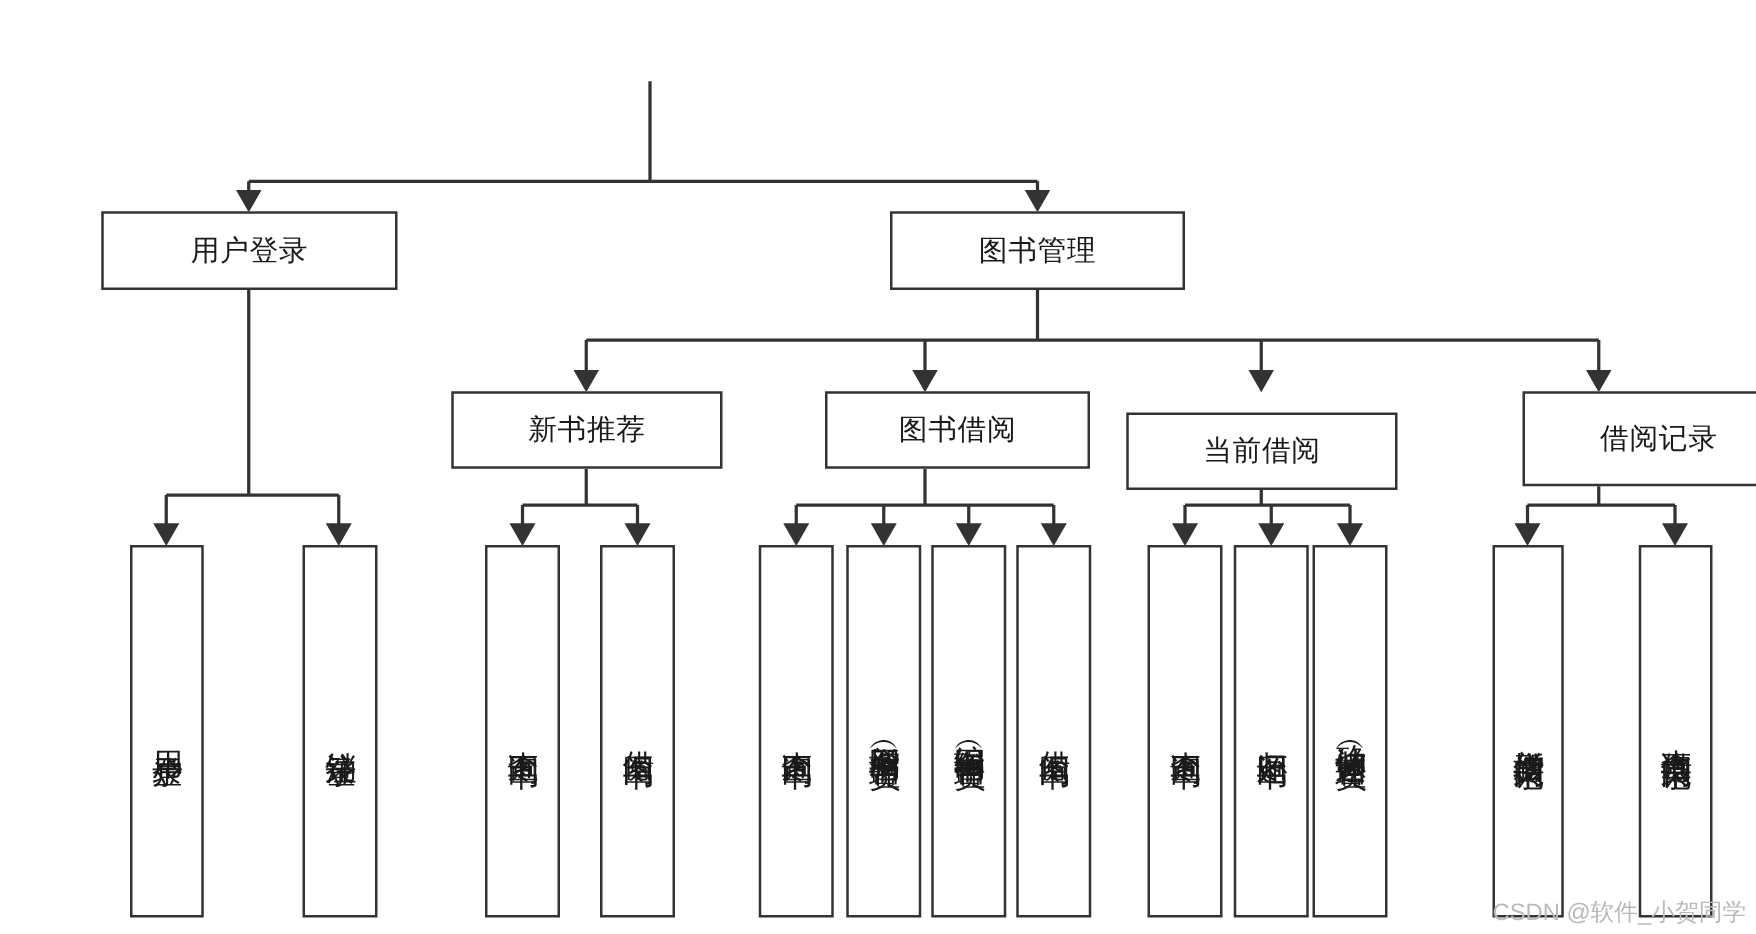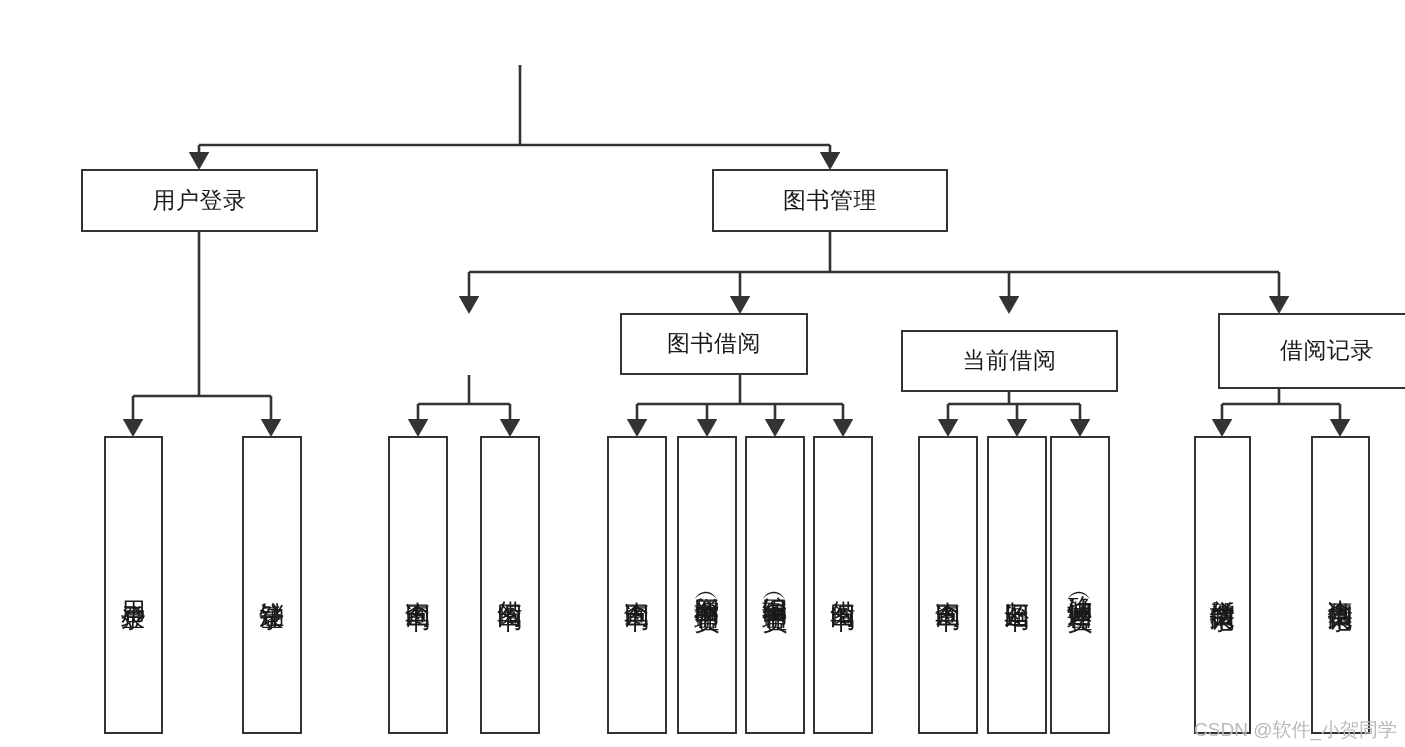--- a/index.html
+++ b/index.html
@@ -130,21 +130,24 @@
   </svg>
 
 
   <div class="node horiz" style="left:81px; top:169px; width:237px; height:63px;">
     <span class="lbl">用户登录</span>
   </div>
   <div class="node horiz" style="left:712px; top:169px; width:236px; height:63px;">
     <span class="lbl">图书管理</span>
   </div>
 
-  <div class="node horiz" style="left:620px; top:313px; width:188px; height:62px;">
+  <div class="node horiz" style="left:361px; top:313px; width:217px; height:62px;">
+    <span class="lbl">新书推荐</span>
+  </div>
+  <div class="node horiz" style="left:660px; top:313px; width:212px; height:62px;">
     <span class="lbl">图书借阅</span>
   </div>
   <div class="node horiz" style="left:901px; top:313px; width:217px; height:62px;margin-top:17px;">
     <span class="lbl">当前借阅</span>
   </div>
   <div class="node horiz" style="left:1218px; top:313px; width:218px; height:76px;">
     <span class="lbl">借阅记录</span>
   </div>
 
   <div class="node vert" style="left:104px; top:436px; width:59px; height:298px;">

